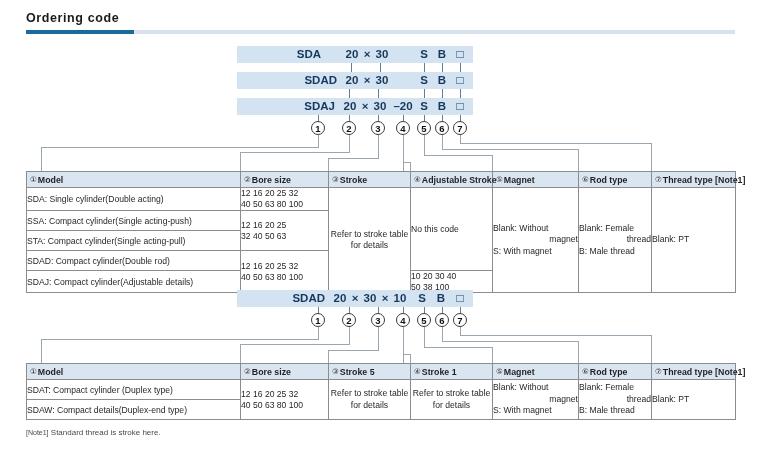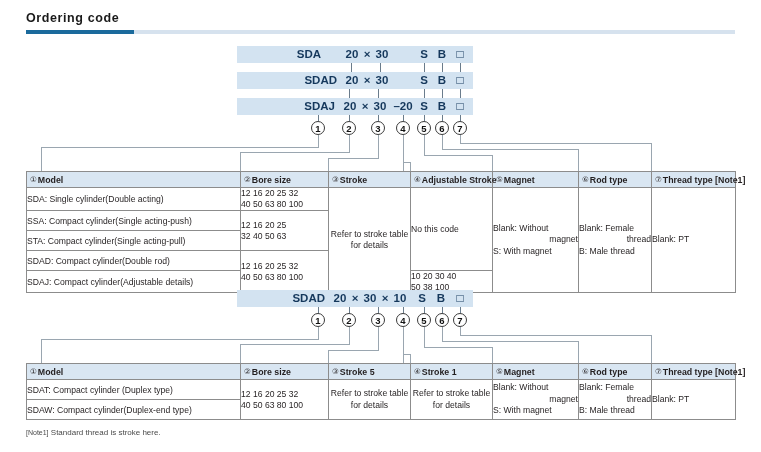--- a/index.html
+++ b/index.html
@@ -410,21 +410,21 @@
         <span class="l">S: With magnet</span>
       </td>
       <td class="c-mag" rowspan="2">
         <span class="l">Blank: Female</span>
         <span class="r">thread</span>
         <span class="l">B: Male thread</span>
       </td>
       <td class="c-left" rowspan="2">Blank: PT</td>
     </tr>
     <tr>
-      <td class="c-model">SDAW: Compact cylinder(Duplex-end type)</td>
+      <td class="c-model">SDAW: Compact details(Duplex-end type)</td>
     </tr>
   </tbody>
 </table>
 
 <div class="footnote">
   <span class="nt">[Note1]</span>
   <span>Standard thread is stroke here.</span>
 </div>
 
 </body></html>

